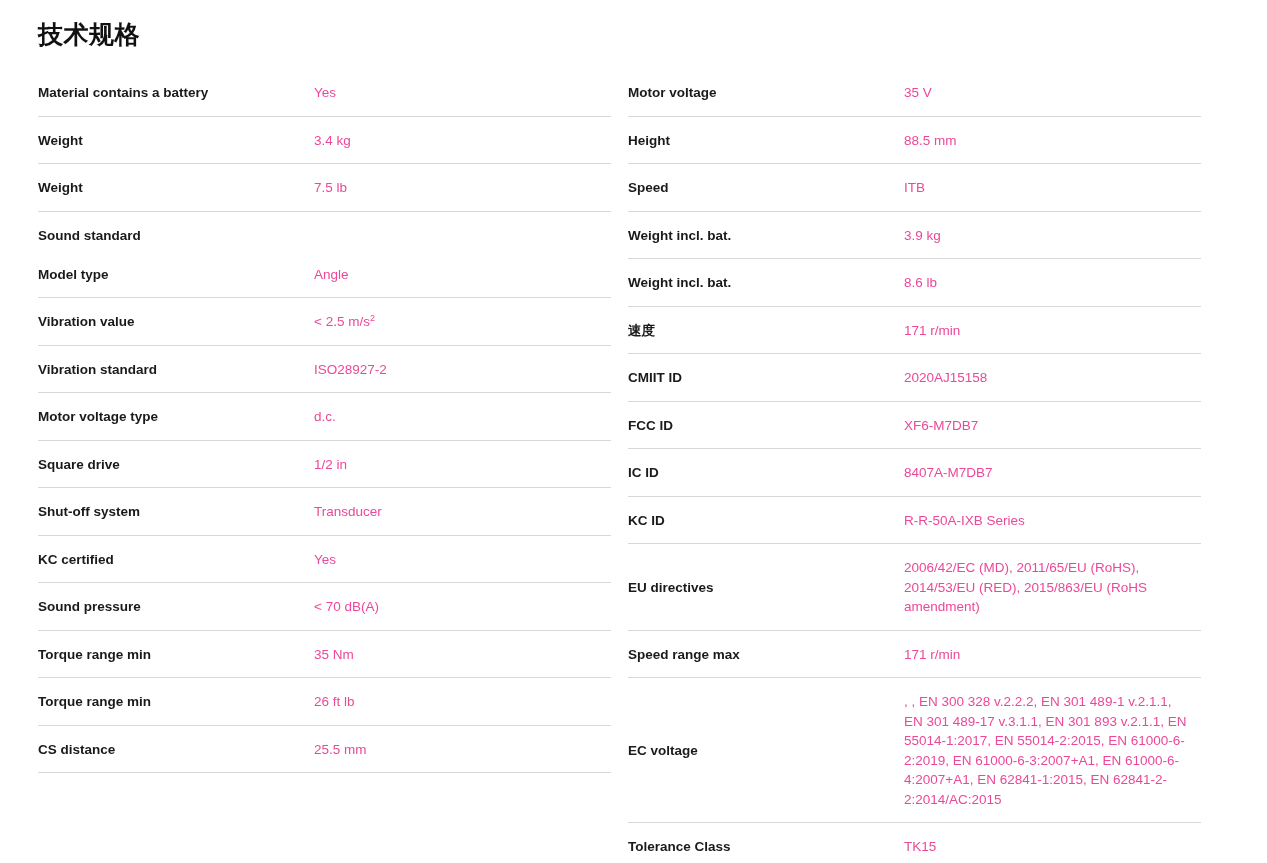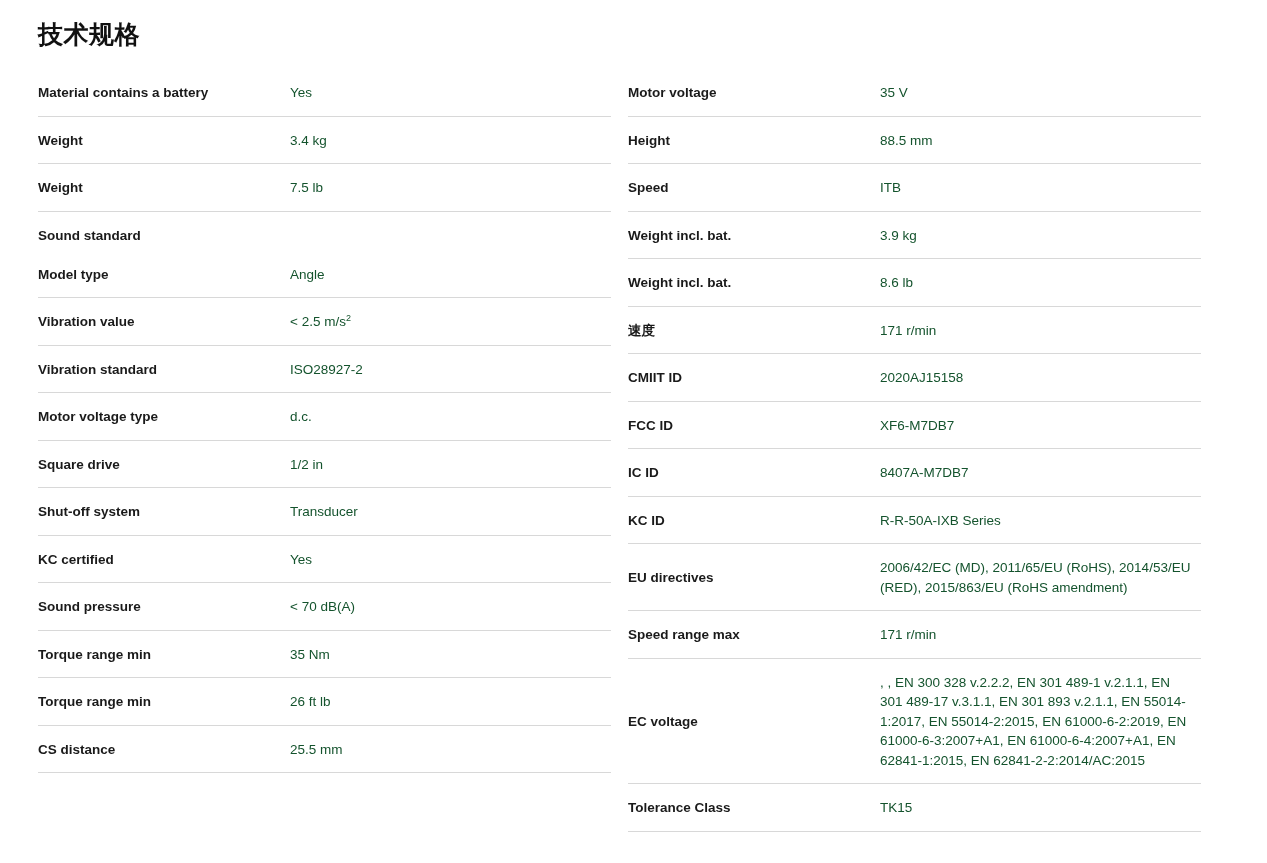--- a/index.html
+++ b/index.html
@@ -61,22 +61,23 @@
     font-size: 13.5px;
     font-weight: bold;
     line-height: 19px;
     color: #1a1a1a;
   }
   .spec-value {
     flex: 1 1 auto;
     font-size: 13.5px;
     font-weight: normal;
     line-height: 19.5px;
-    color: #14532d;
+    color: #ec4899;
     padding-right: 10px;
+    margin-left: 24px;
   }
   sup {
     font-size: 9px;
     vertical-align: super;
     line-height: 0;
   }
 </style>
 </head>
 <body>
 

